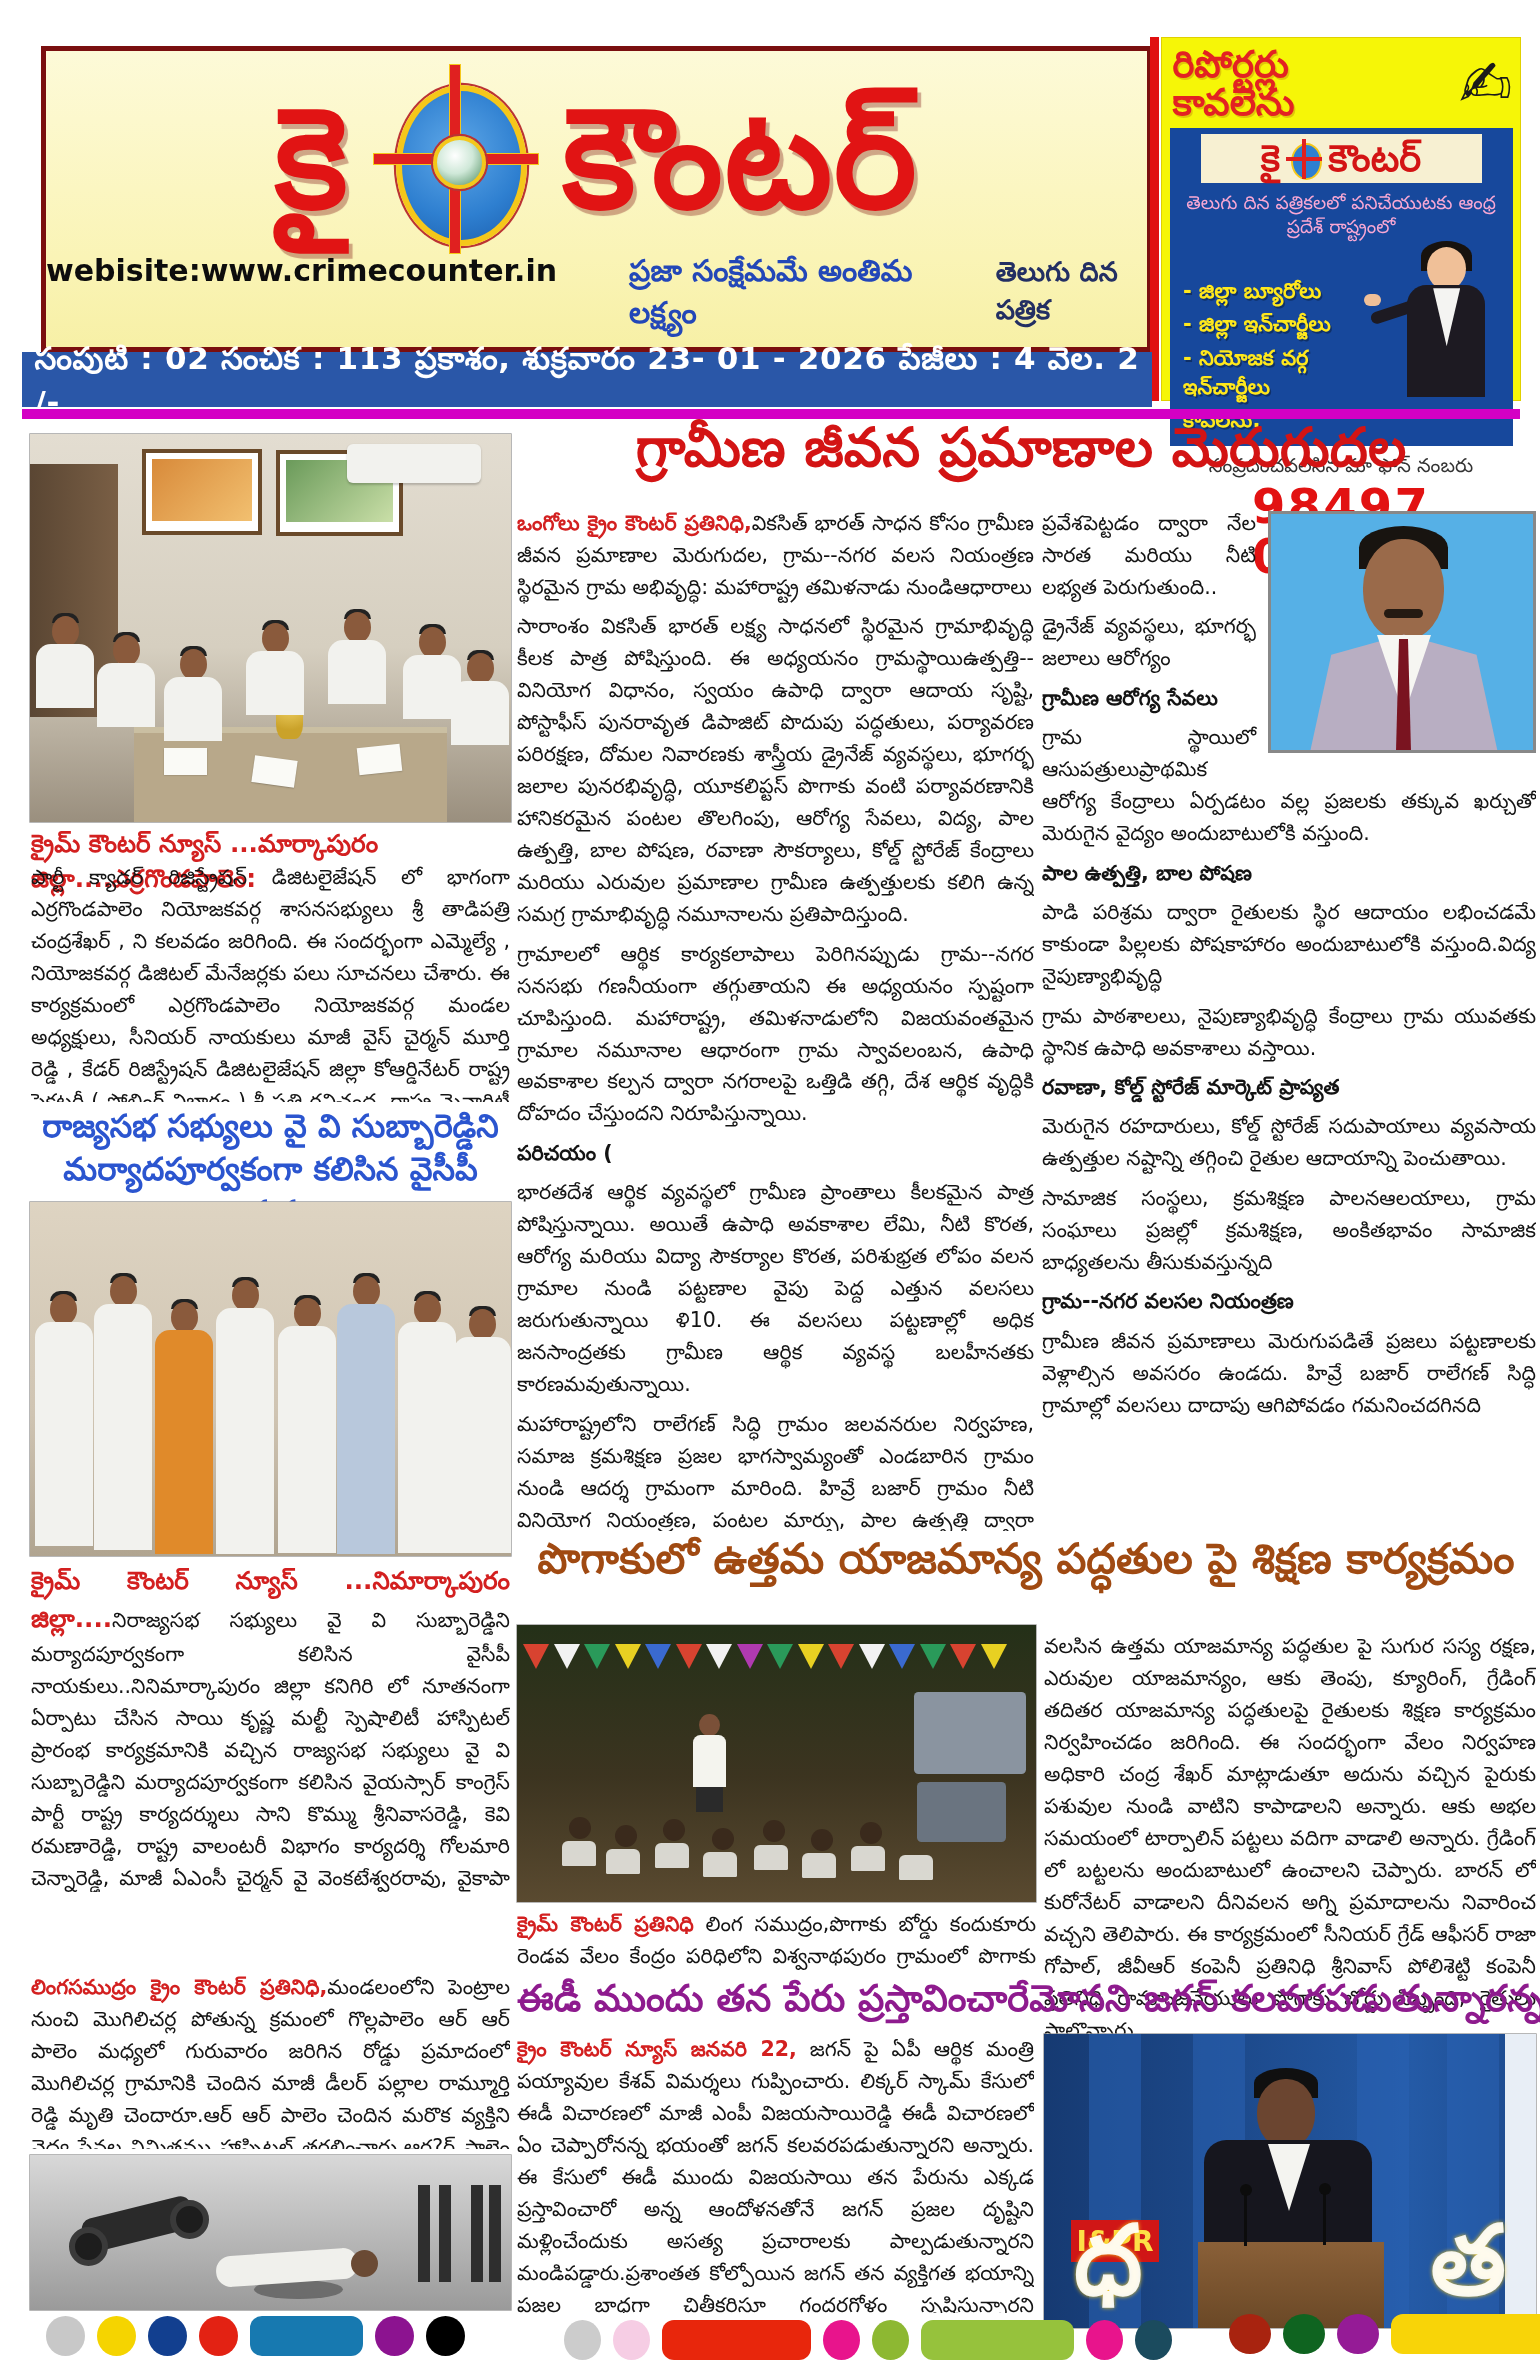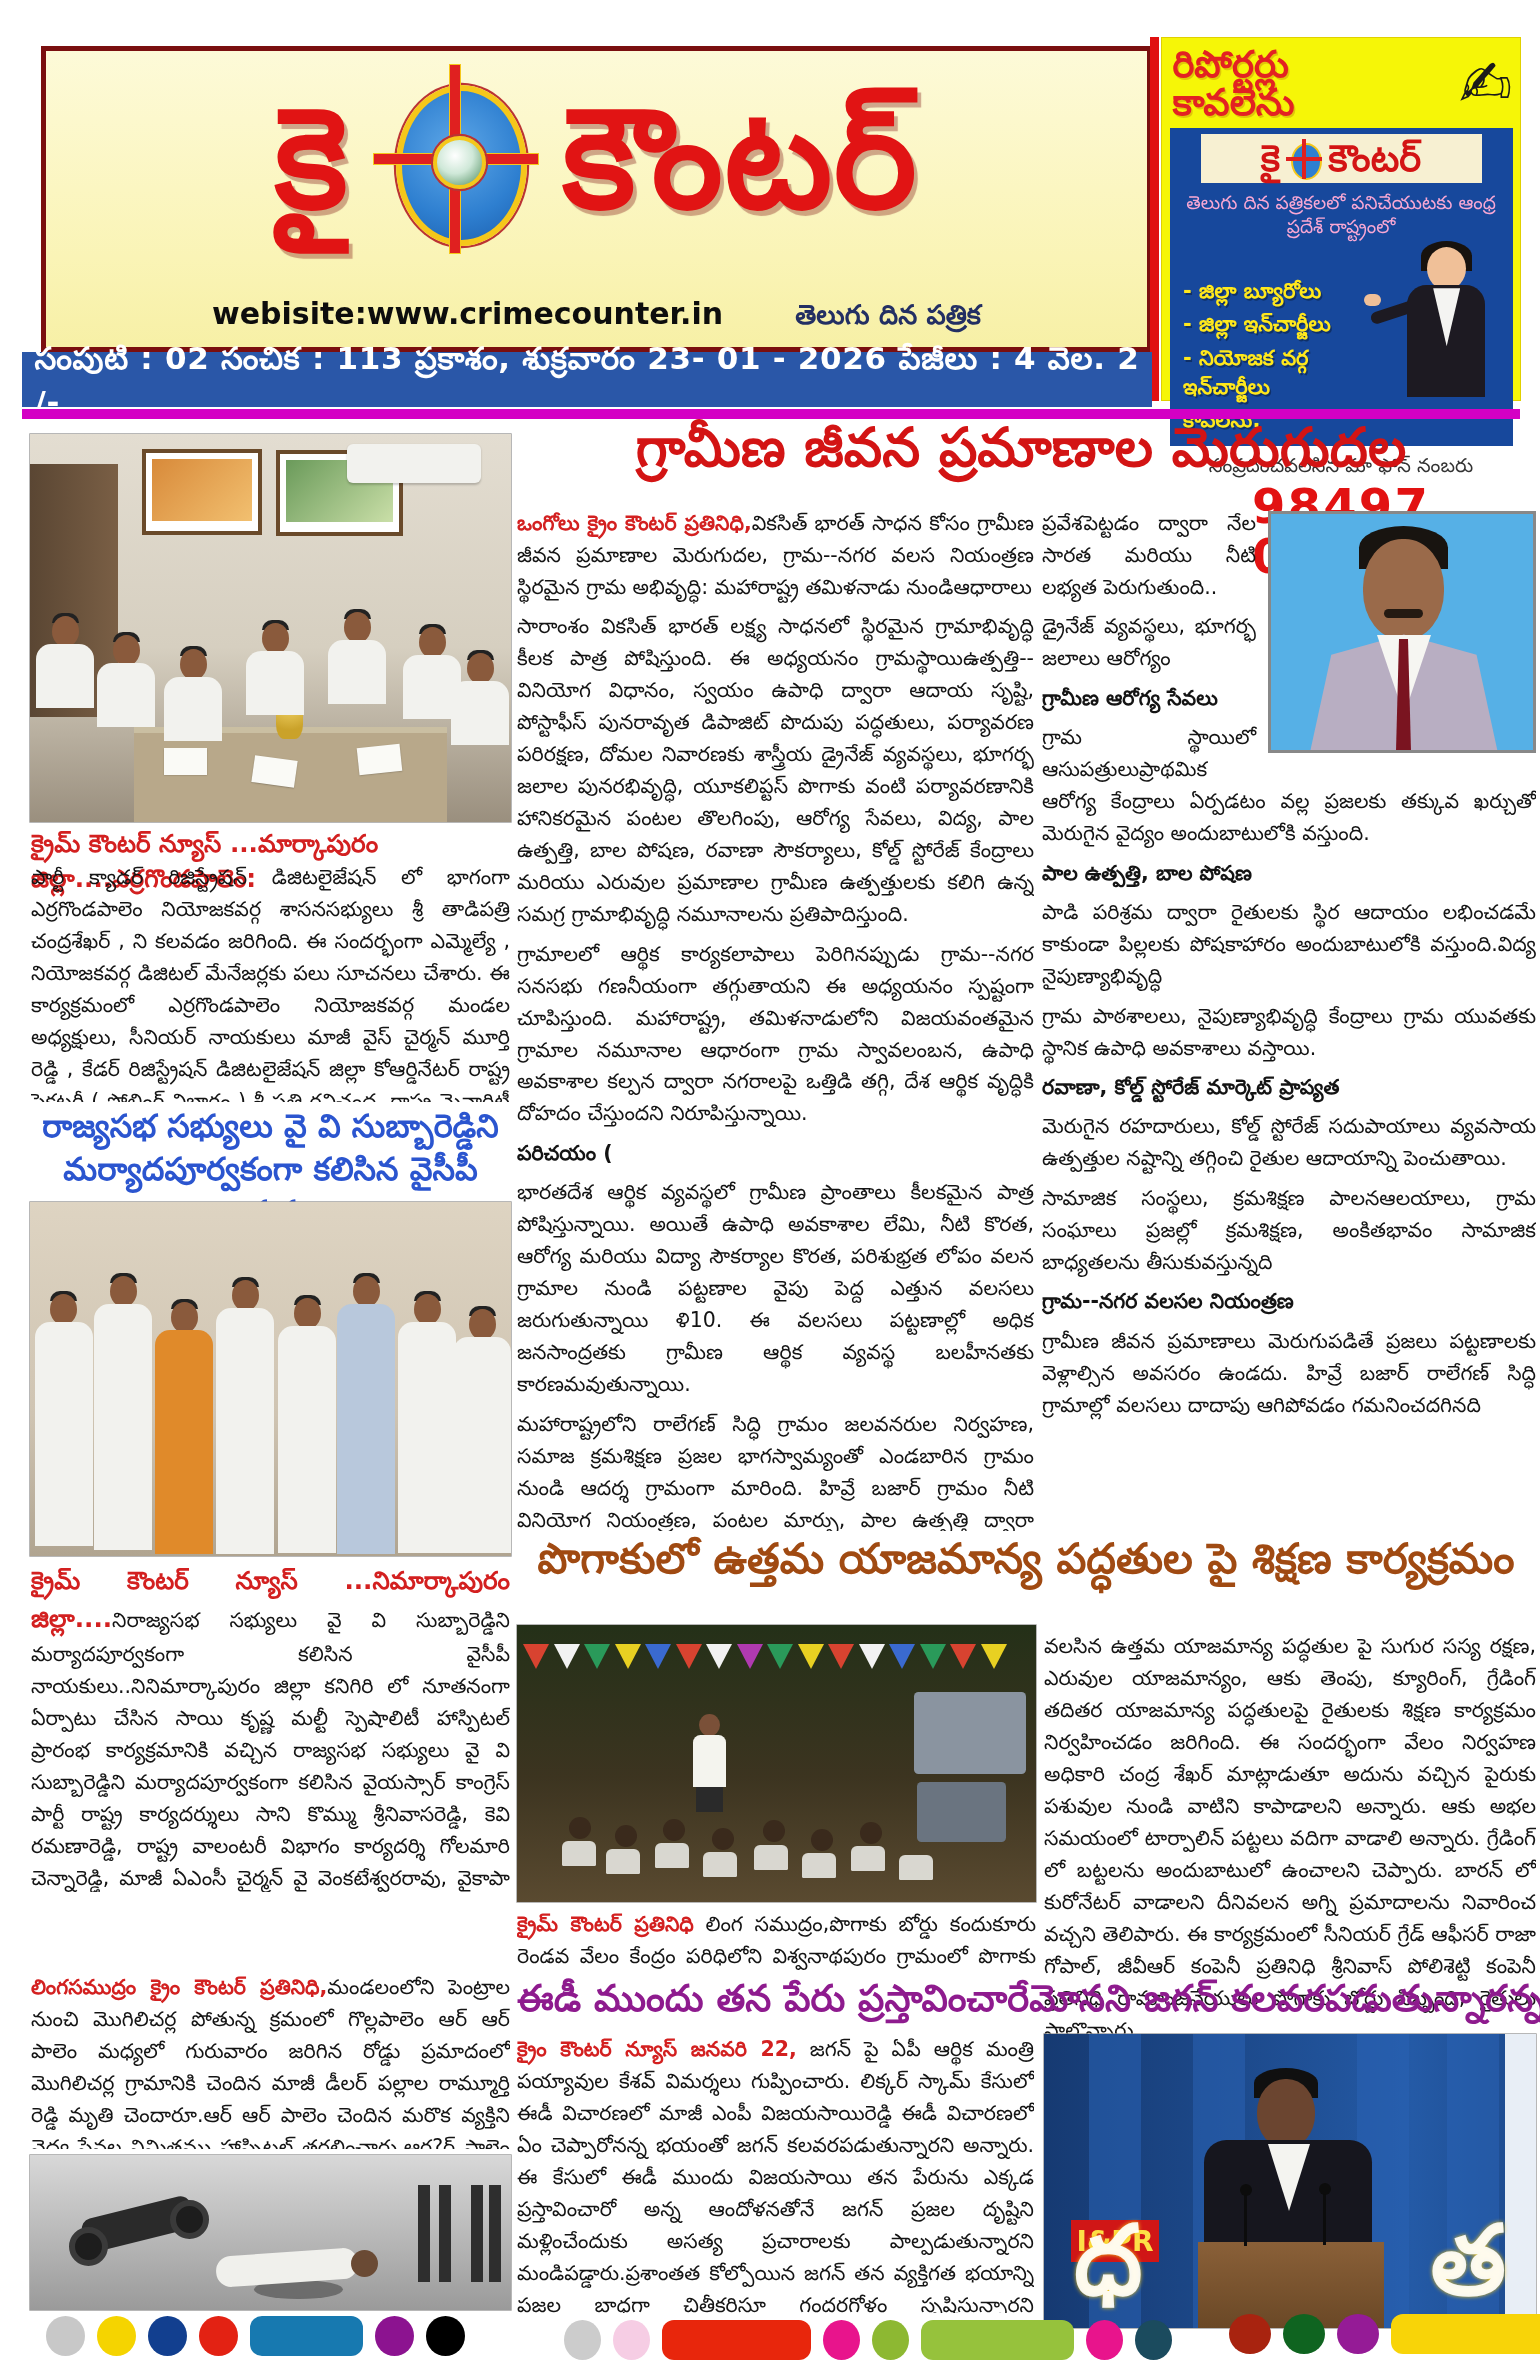--- a/index.html
+++ b/index.html
@@ -159,20 +159,21 @@
       <span class="crosshair">
         <span class="globe"></span>
           <span class="vbar"></span>
           <span class="hbar"></span>
           <span class="core"></span>
       </span>
       <span class="mast-title">కౌంటర్</span>
     </div>
     <div class="mast-bottom">
       <span class="mast-site">webisite:www.crimecounter.in</span>
+      <span class="mast-tagline">ప్రజా సంక్షేమమే అంతిమ లక్ష్యం</span>
       <span class="mast-ptype">తెలుగు దిన పత్రిక</span>
     </div>
   </div>
 
   <div id="ad-divider" class="abs"></div>
   <div id="recruit-ad" class="abs">
     <div class="ad-head-row">
       <div class="ad-heading">రిపోర్టర్లు కావలెను</div>
       <div class="pen-icon">✍</div>
     </div>

